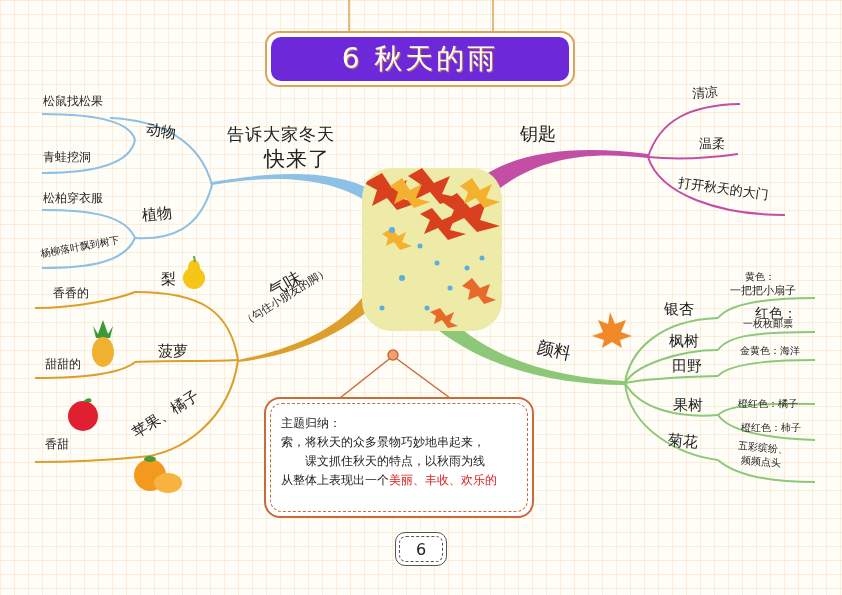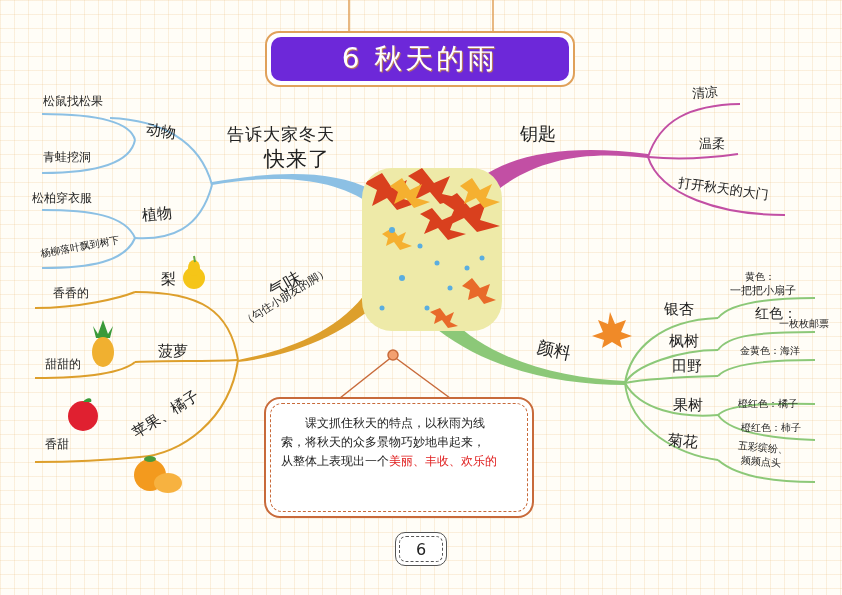--- a/index.html
+++ b/index.html
@@ -103,21 +103,21 @@
     </g>
   </svg>
 </div>
 
 <div class="t" style="left:227px;top:124px;font-size:17px;letter-spacing:1px;">告诉大家冬天</div>
 <div class="t" style="left:264px;top:147px;font-size:21px;letter-spacing:1px;text-align:right;">快来了</div>
 <div class="t" style="left:146px;top:122px;font-size:15px;transform:rotate(8deg);">动物</div>
 <div class="t" style="left:142px;top:205px;font-size:15px;transform:rotate(-6deg);">植物</div>
 <div class="t" style="left:43px;top:94px;font-size:12px;">松鼠找松果</div>
 <div class="t" style="left:43px;top:150px;font-size:12px;">青蛙挖洞</div>
-<div class="t" style="left:32px;top:191px;font-size:12px;text-align:center;">松柏穿衣服</div>
+<div class="t" style="left:43px;top:191px;font-size:12px;text-align:center;">松柏穿衣服</div>
 <div class="t" style="left:40px;top:241px;font-size:10px;transform:rotate(-10deg);">杨柳落叶飘到树下</div>
 
 <div class="t" style="left:520px;top:123px;font-size:18px;">钥匙</div>
 <div class="t" style="left:692px;top:85px;font-size:13px;transform:rotate(-5deg);">清凉</div>
 <div class="t" style="left:699px;top:136px;font-size:13px;">温柔</div>
 <div class="t" style="left:678px;top:181px;font-size:13px;transform:rotate(8deg);">打开秋天的大门</div>
 
 <div class="t" style="left:268px;top:274px;font-size:17px;transform:rotate(-30deg);">气味</div>
 <div class="t" style="left:236px;top:290px;font-size:11px;transform:rotate(-32deg);">（勾住小朋友的脚）</div>
 <div class="t" style="left:161px;top:270px;font-size:15px;">梨</div>
@@ -150,30 +150,31 @@
     <polygon points="20,0 25,12 36,8 31,20 42,24 30,28 32,36 22,30 12,36 14,28 2,24 13,20 8,8 18,12" fill="#f08a28"></polygon>
   </svg>
 <div class="t" style="left:664px;top:300px;font-size:15px;">银杏</div>
 <div class="t" style="left:669px;top:332px;font-size:15px;">枫树</div>
 <div class="t" style="left:672px;top:357px;font-size:15px;">田野</div>
 <div class="t" style="left:673px;top:396px;font-size:15px;">果树</div>
 <div class="t" style="left:668px;top:432px;font-size:15px;transform:rotate(5deg);">菊花</div>
 <div class="t" style="left:745px;top:271px;font-size:10px;">黄色：</div>
 <div class="t" style="left:730px;top:284px;font-size:11px;">一把把小扇子</div>
 <div class="t" style="left:755px;top:305px;font-size:14px;">红色：</div>
-<div class="t" style="left:743px;top:318px;font-size:10px;margin-left:36px;">一枚枚邮票</div>
+<div class="t" style="left:743px;top:318px;font-size:10px;">一枚枚邮票</div>
 <div class="t" style="left:740px;top:345px;font-size:10px;">金黄色：海洋</div>
 <div class="t" style="left:738px;top:390px;font-size:10px;margin-top:8px;">橙红色：橘子</div>
 <div class="t" style="left:741px;top:422px;font-size:10px;">橙红色：柿子</div>
 <div class="t" style="left:738px;top:442px;font-size:10px;transform:rotate(5deg);">五彩缤纷、</div>
 <div class="t" style="left:741px;top:456px;font-size:10px;transform:rotate(5deg);">频频点头</div>
 
 <div class="summary">
   <div class="summary-inner">
+    <div>主题归纳：</div>
+    <div>索，将秋天的众多景物巧妙地串起来，</div>
     <div style="text-indent:2em;">课文抓住秋天的特点，以秋雨为线</div>
-    <div>索，将秋天的众多景物巧妙地串起来，</div>
     <div><span>从整体上表现出一个</span><span class="red">美丽、丰收、欢乐的</span></div>
   </div>
 </div>
 
 <div class="page-num">
   <div class="page-num-inner">6</div>
 </div>
 
 </body></html>

